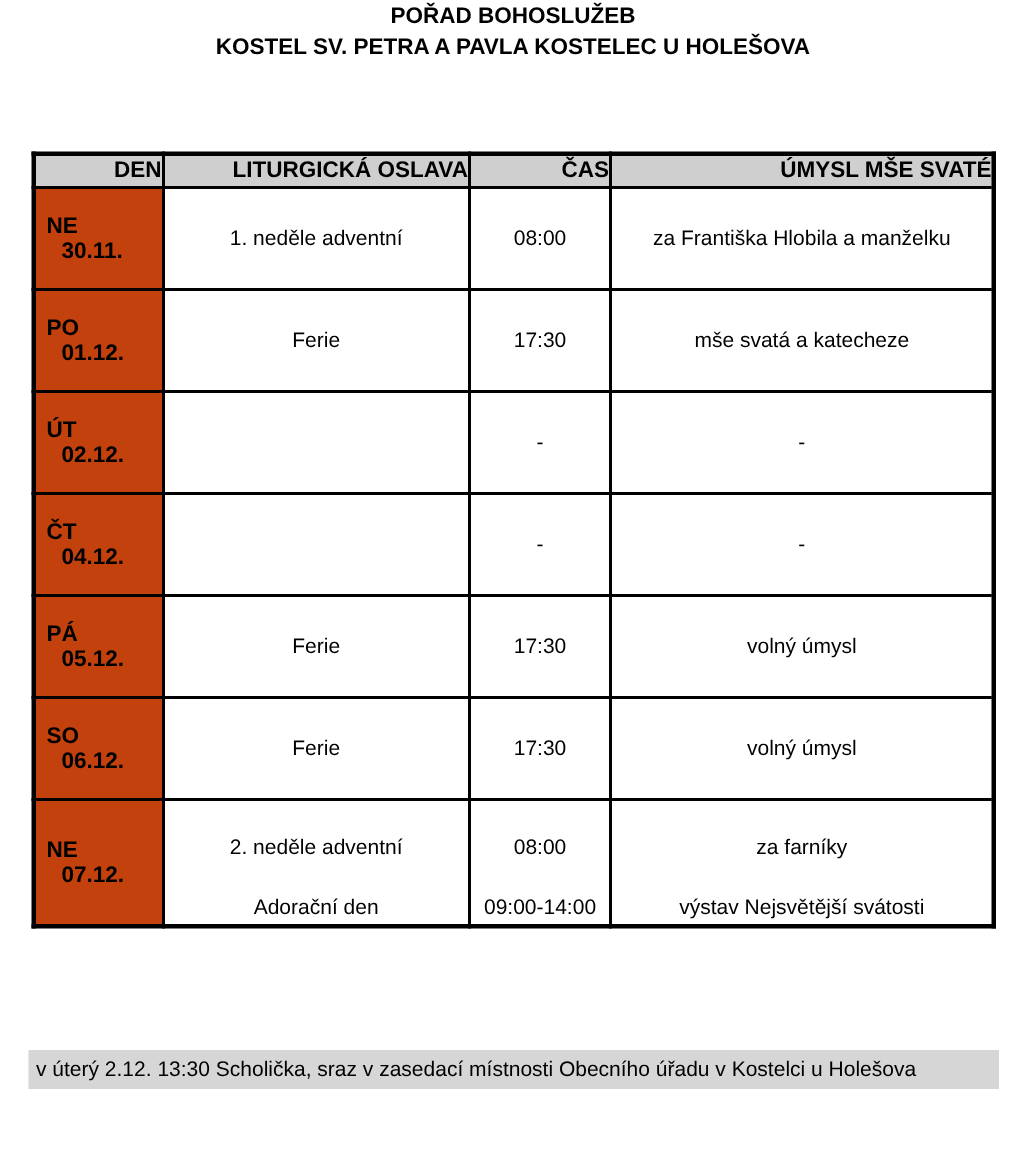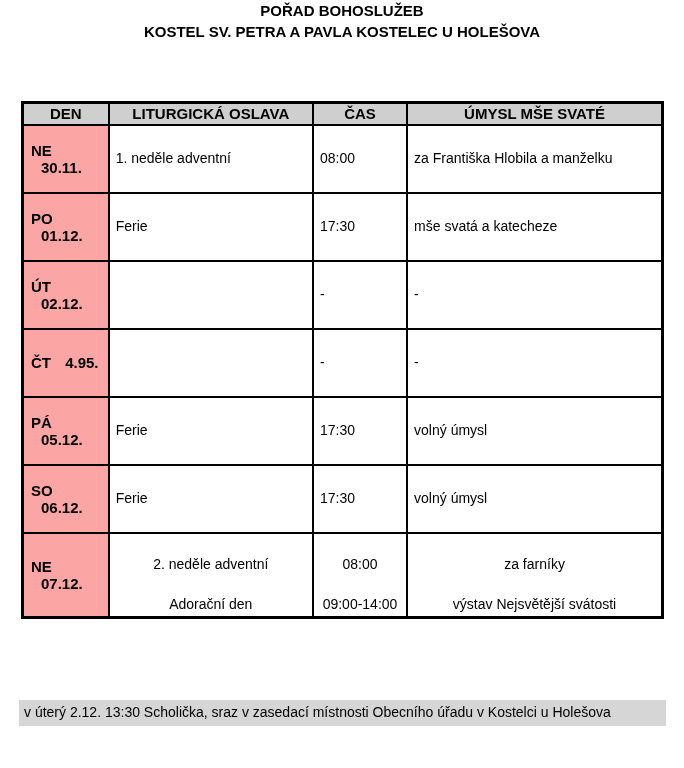--- a/index.html
+++ b/index.html
@@ -53,39 +53,40 @@
   col.c-den   { width: 86px;  }
   col.c-lit   { width: 204px; }
   col.c-cas   { width: 94px;  }
   col.c-umysl { width: 255px; }
 
   tr.head-row { height: 22px; }
   tr.head-row th {
     background: #cfcfcf;
     font-size: 15px;
     font-weight: bold;
-    text-align: center;
+    text-align: right;
     vertical-align: middle;
     padding: 0;
   }
   tr.data-row { height: 68px; }
   tr.last-row { height: 82px; }
 
   td.day-cell {
-    background: #fca5a5;
+    background: #c2410c;
     font-size: 15px;
     font-weight: bold;
     vertical-align: middle;
     padding-left: 7px;
   }
   td.day-cell .day-abbr { display: inline-block; }
   td.day-cell .day-date { display: inline-block; margin-left: 10px; }
 
   td.body-cell {
     font-size: 14px;
+    text-align: center;
     vertical-align: middle;
     padding: 2px 6px;
     line-height: 19px;
   }
   td.dual-cell {
     font-size: 14px;
     text-align: center;
     vertical-align: top;
     padding: 0;
     height: 82px;
@@ -168,21 +169,21 @@
           <span class="day-abbr">ÚT</span>
           <span class="day-date">02.12.</span>
         </td>
         <td class="body-cell"></td>
         <td class="body-cell">-</td>
         <td class="body-cell">-</td>
       </tr>
       <tr class="data-row">
         <td class="day-cell">
           <span class="day-abbr">ČT</span>
-          <span class="day-date">4.95.</span>
+          <span class="day-date">04.12.</span>
         </td>
         <td class="body-cell"></td>
         <td class="body-cell">-</td>
         <td class="body-cell">-</td>
       </tr>
       <tr class="data-row">
         <td class="day-cell">
           <span class="day-abbr">PÁ</span>
           <span class="day-date">05.12.</span>
         </td>

